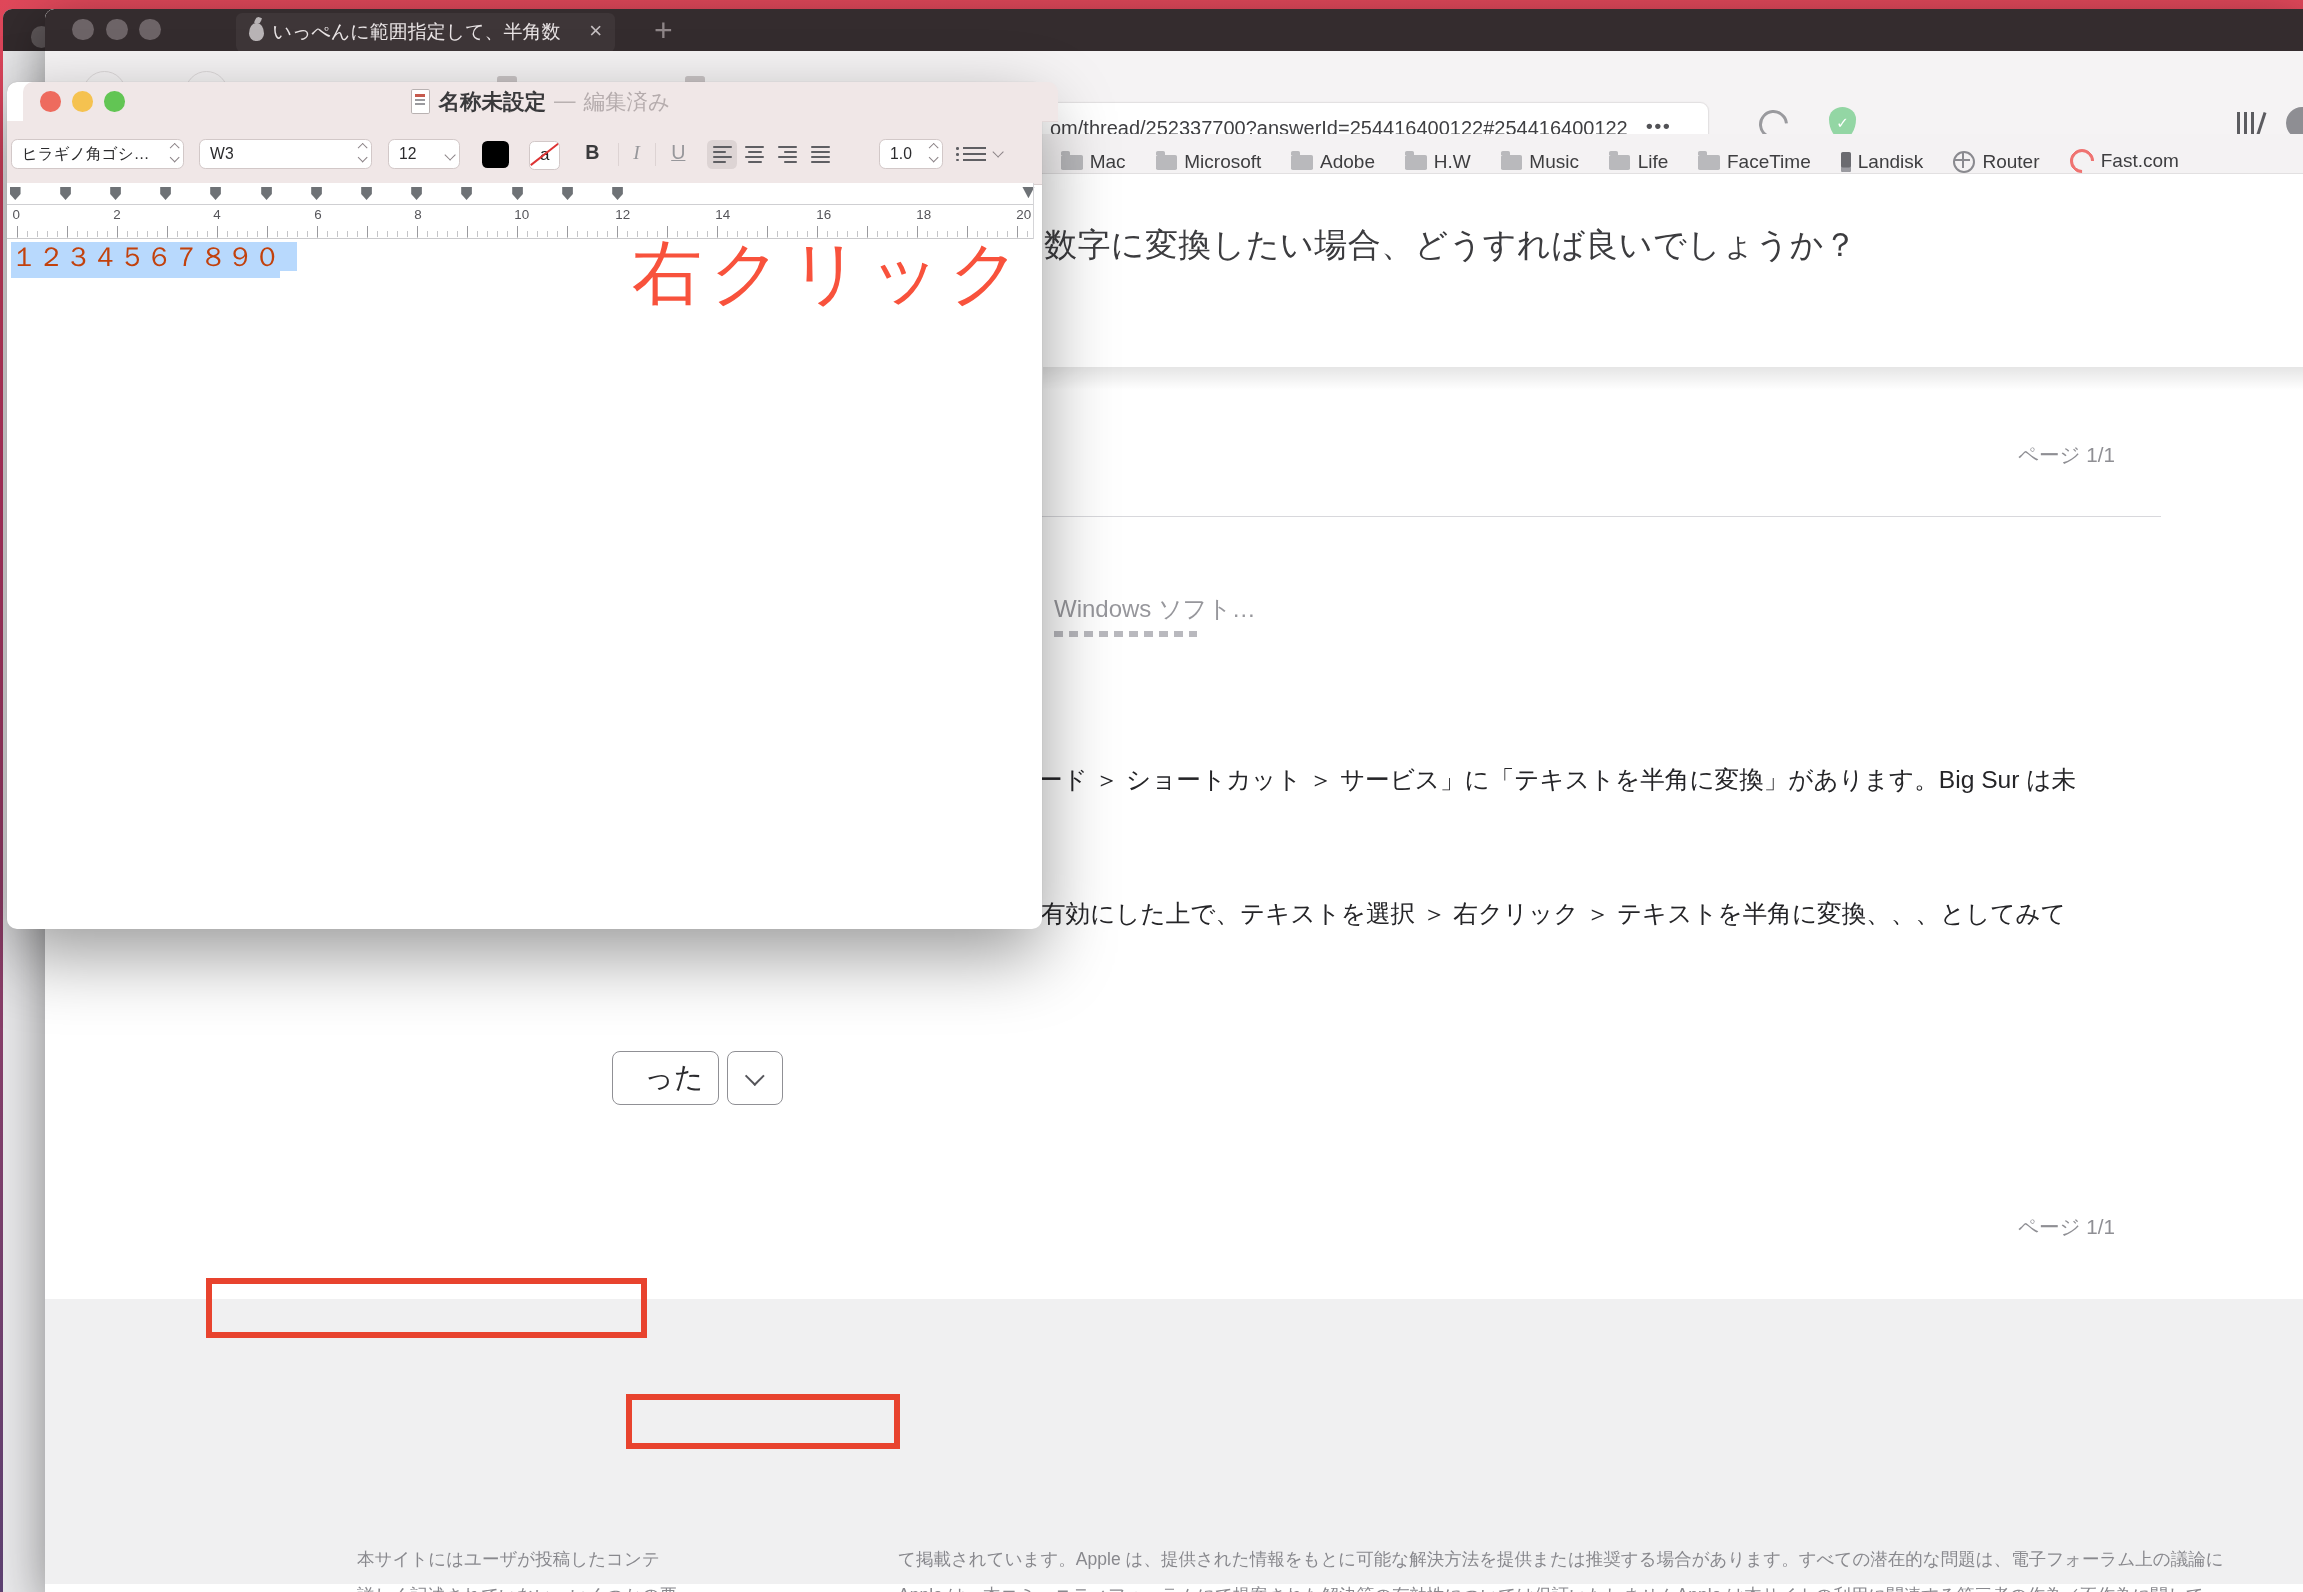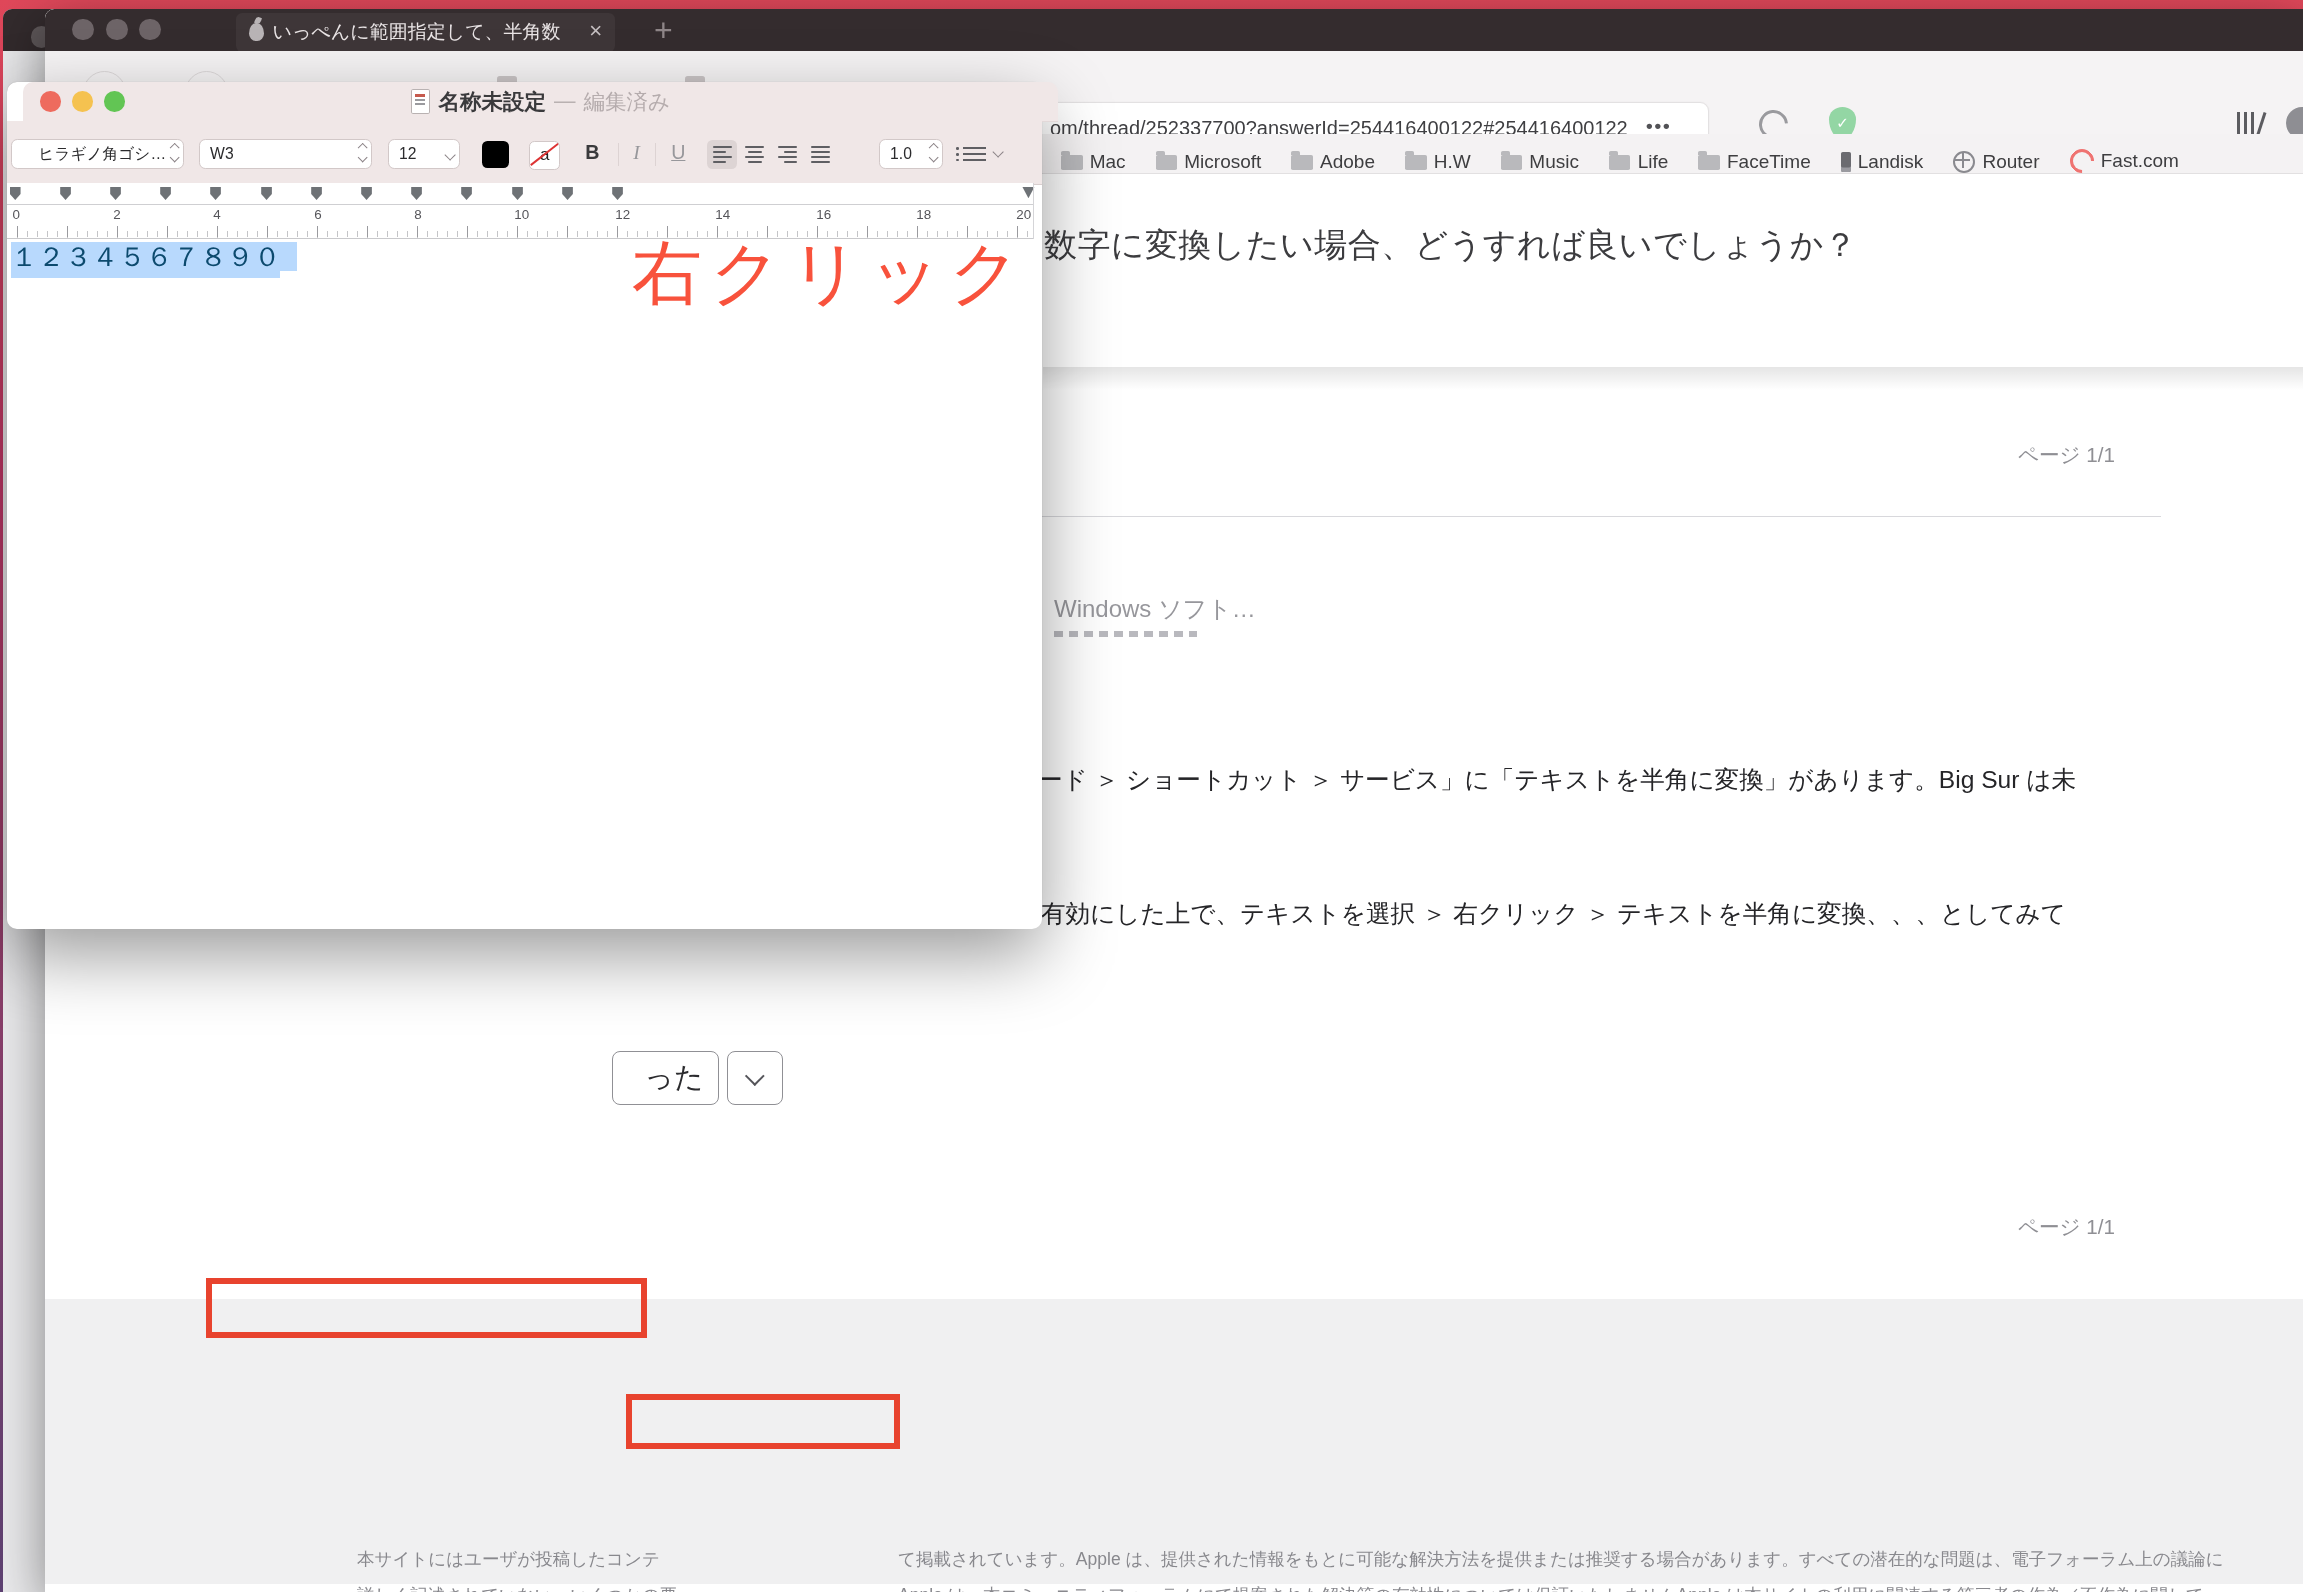--- a/index.html
+++ b/index.html
@@ -134,21 +134,21 @@
     background:
       repeating-linear-gradient(90deg,#9a9a9e 0 0.9px,transparent 0.9px 50px) 9.9px bottom/100% 11.6px no-repeat,
       repeating-linear-gradient(90deg,#c4c4c7 0 0.9px,transparent 0.9px 10px) 9.9px bottom/100% 6.3px no-repeat;
     border-bottom:0.9px solid #c9c9cc;}
   .rnum{position:absolute;top:2.7px;font-size:13.4px;color:#55555a;}
   #ruler-edge{left:1026px;top:0;width:0.9px;height:56px;background:#d5d5d8;}
   #rmargin{position:absolute;left:1015px;top:3.6px;width:12.5px;height:11.6px;background:#6e7276;clip-path:polygon(0 0,100% 0,50% 100%);}
 
   
   #te-content{left:0;top:158px;width:1035px;height:689px;background:#fff;border-radius:0 0 9.9px 9.9px;}
-  #sel1{left:3.6px;top:1.8px;width:286px;height:29.6px;background:#b8d9fd;display:flex;align-items:center;font-size:27px;color:#0c4a6e;white-space:nowrap;}
+  #sel1{left:3.6px;top:1.8px;width:286px;height:29.6px;background:#b8d9fd;display:flex;align-items:center;font-size:27px;color:#c2410c;white-space:nowrap;}
   #sel2{left:3.6px;top:31px;width:269px;height:7.2px;background:#b8d9fd;}
 
   
   #annot{left:632px;top:227px;font-size:70px;letter-spacing:8px;color:#f8523c;font-weight:500;z-index:15;white-space:nowrap;}
 
   
   #ctxmenu{left:212px;top:249px;width:424px;background:#ece3e4;border-radius:7.2px;
     box-shadow:0 12.5px 45px rgba(0,0,0,.33),0 0 0 0.9px rgba(0,0,0,.10);z-index:20;padding:11.6px 0 10.7px 0;box-sizing:border-box;}
   .mrow{position:relative;height:42px;line-height:42px;padding-left:23px;font-size:21px;color:#1e1e20;white-space:nowrap;}
   .mrow .chev{position:absolute;right:19.7px;top:16px;width:8px;height:8px;border-right:2.7px solid #3a3a3c;border-top:2.7px solid #3a3a3c;transform:rotate(45deg);}
@@ -287,21 +287,21 @@
       <span id="light-zoom" class="abs light"></span>
       <div id="te-titlegrp" class="abs">
         <span id="doc-icon"></span>
         <span id="te-title">名称未設定</span>
         <span id="te-dash">—</span>
         <span id="te-status">編集済み</span>
       </div>
     </div>
 
     <div id="te-toolbar" class="abs">
-      <div class="combo" style="left:3.6px;width:173px;justify-content:center;">
+      <div class="combo" style="left:3.6px;width:173px;">
         <span>ヒラギノ角ゴシ…</span>
         <span class="stepper">
             <i class="up"></i>
             <i class="dn"></i>
           </span>
       </div>
       <div class="combo" style="left:192px;width:173px;">
         <span>W3</span>
         <span class="stepper">
             <i class="up"></i>

